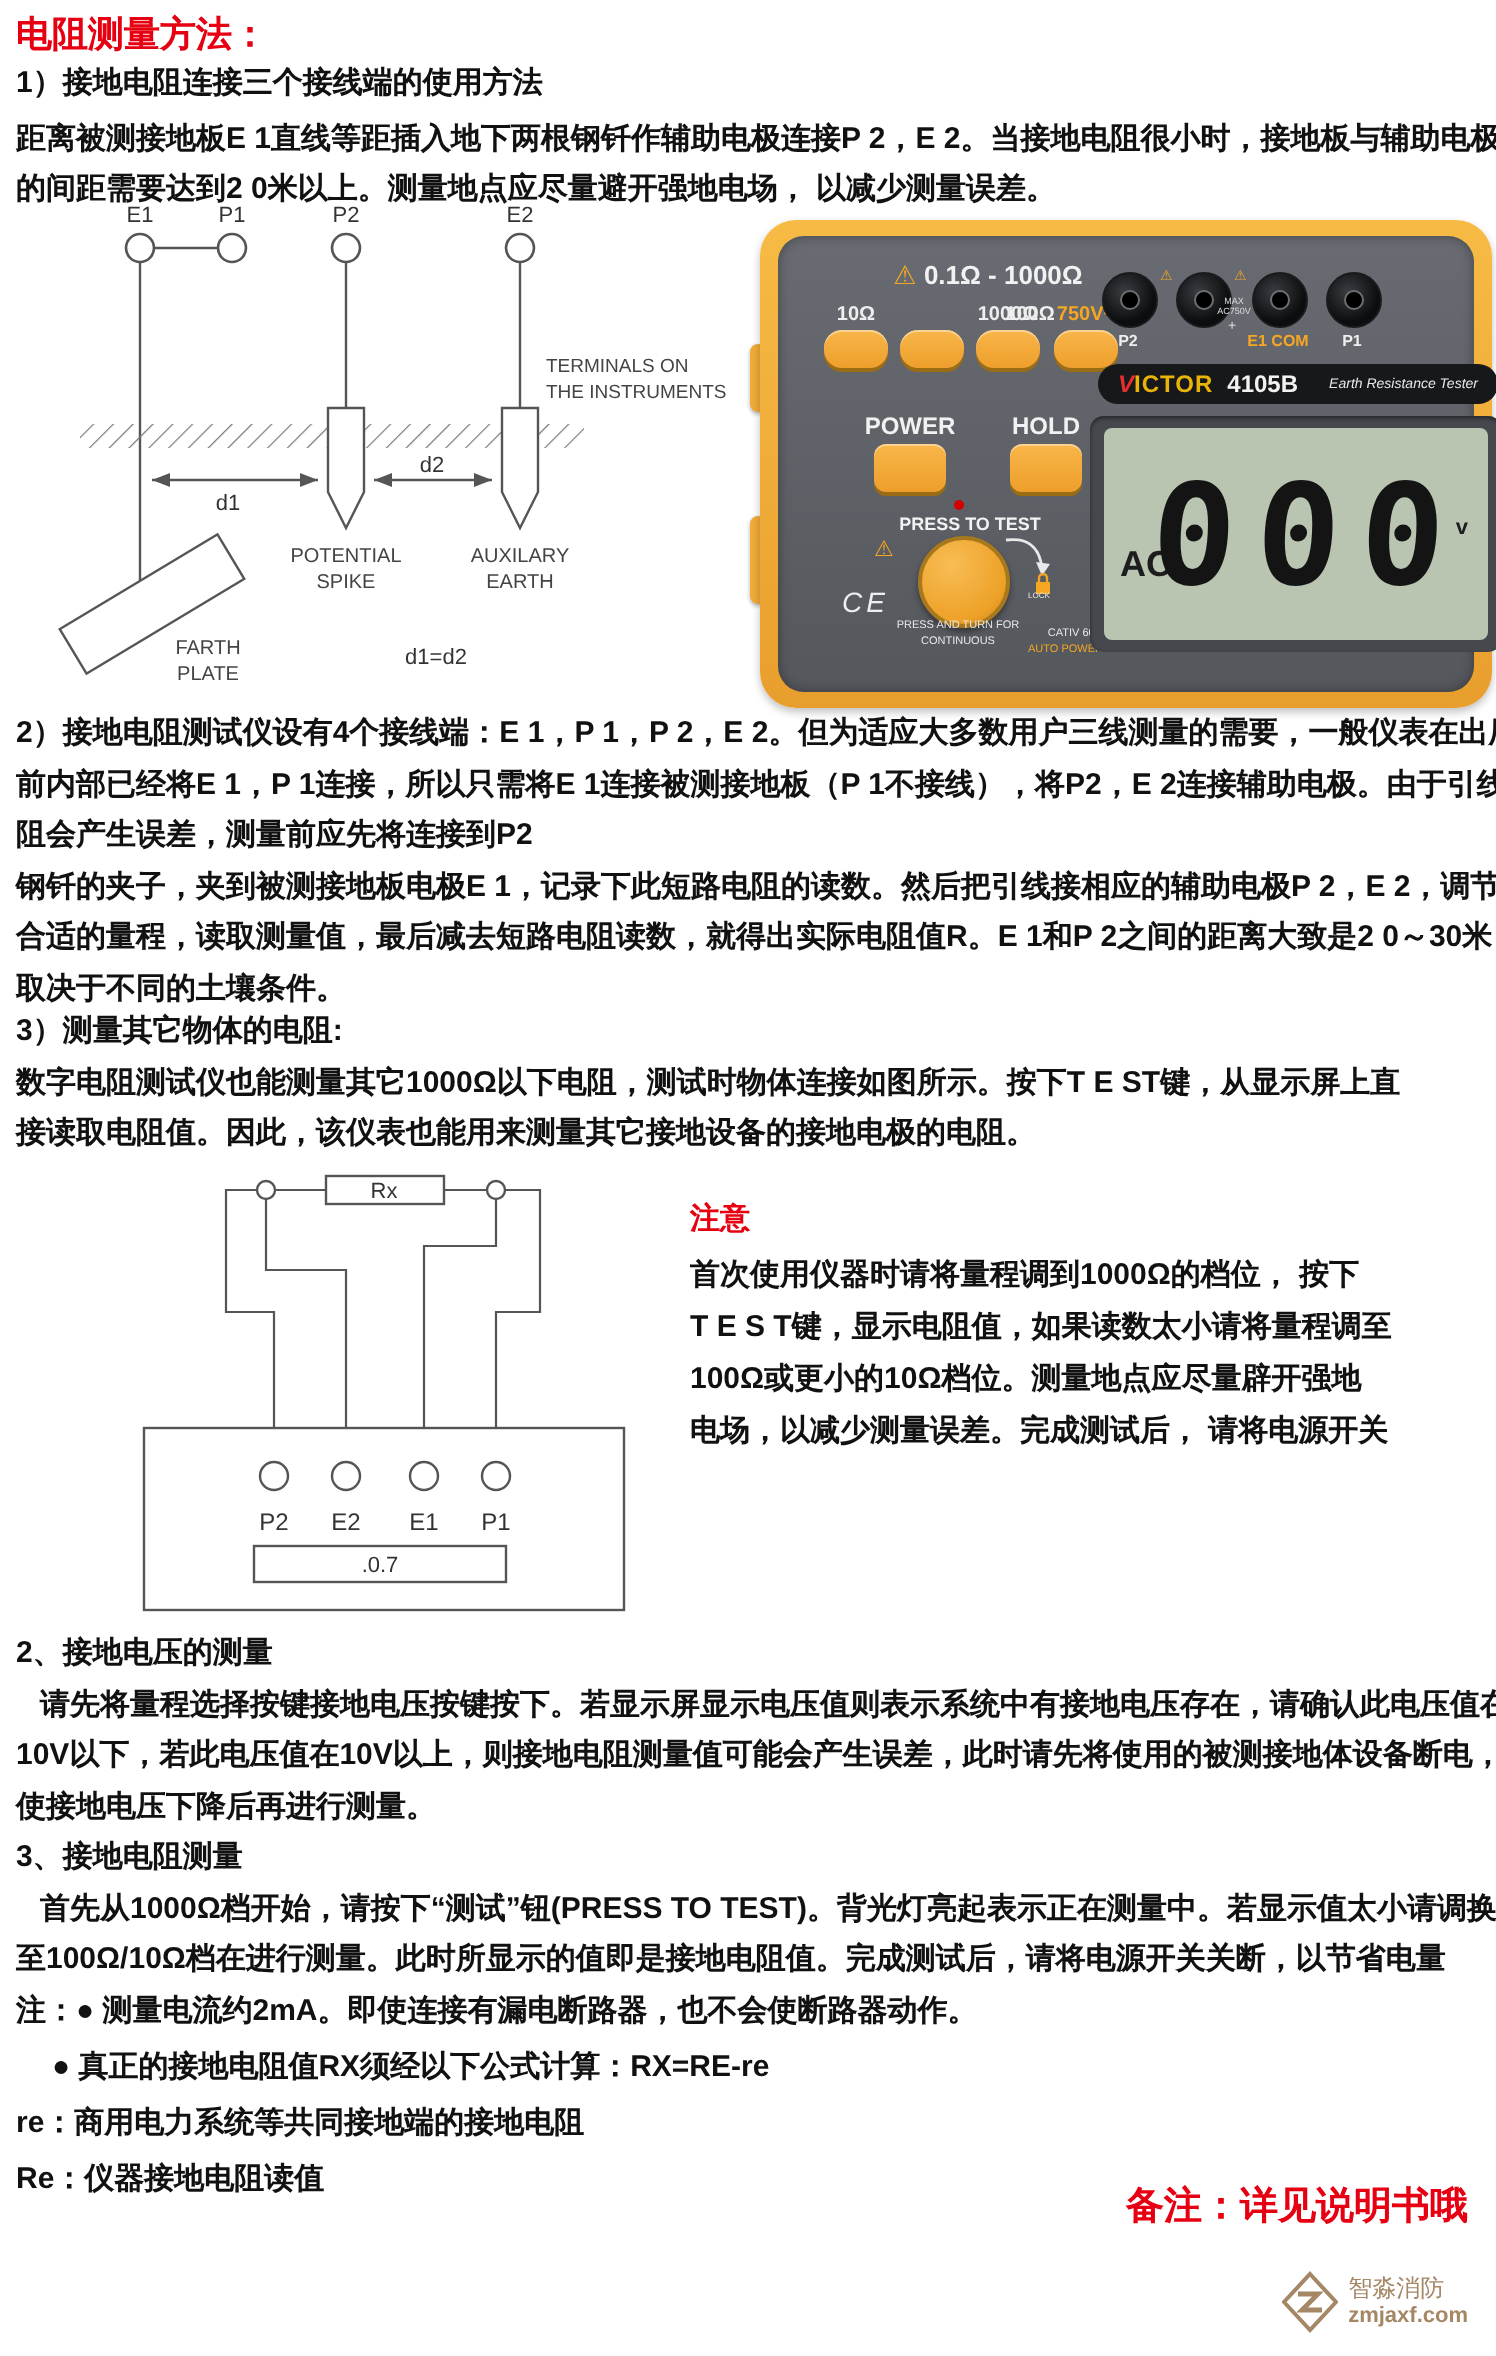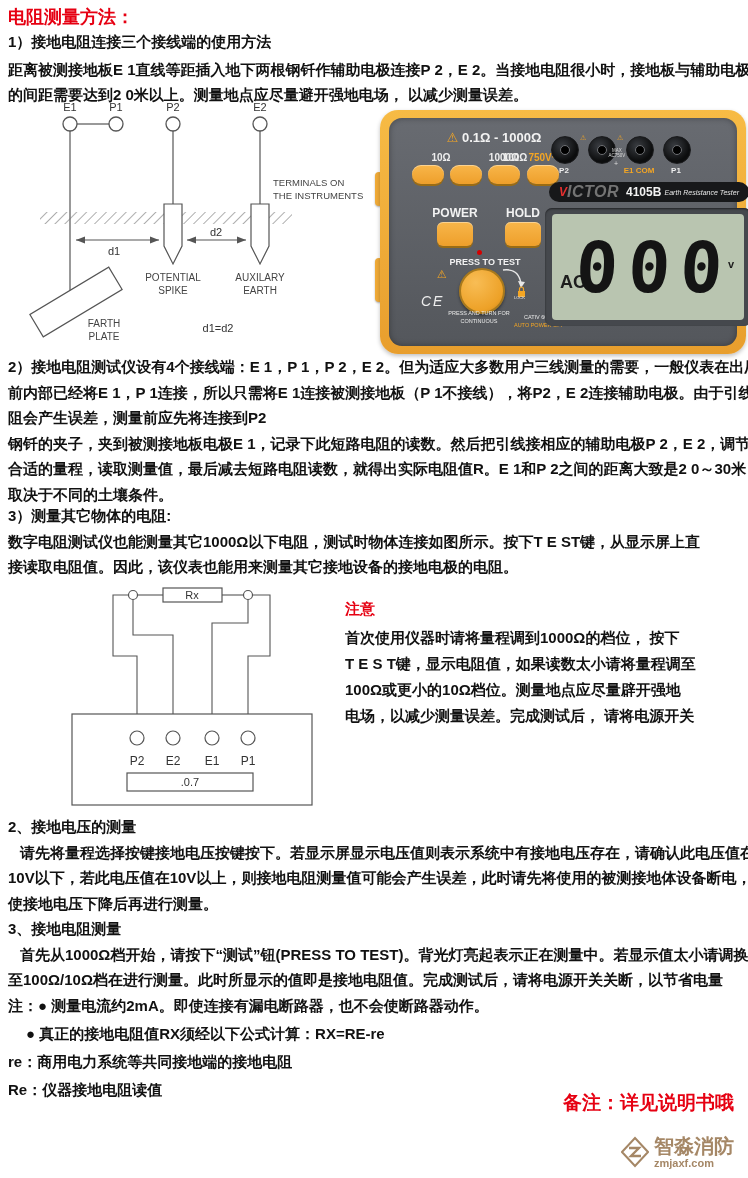--- a/index.html
+++ b/index.html
@@ -9,21 +9,21 @@
   .doc-title{left:8px;top:5px;font-size:18px;font-weight:bold;color:#e60012;}
   .body-line{font-size:15px;font-weight:600;line-height:25.5px;white-space:nowrap;color:#111;}
   .blk{position:absolute;left:8px;width:740px;}
   .indent1{padding-left:12px;}
   .indent2{padding-left:18px;}
   .notice-title{font-size:15px;font-weight:bold;color:#e60012;margin-bottom:6px;}
   .notice-line{font-size:15px;font-weight:600;line-height:26px;white-space:nowrap;color:#111;}
   .remark{right:14px;top:1090px;font-size:19px;font-weight:bold;color:#e60012;}
   .logo{right:14px;top:1135px;display:flex;align-items:center;gap:5px;color:#a58766;}
   .logo-texts{display:flex;flex-direction:column;line-height:1.1;}
-  .logo-name{font-size:20px;font-weight:bold;}
+  .logo-name{font-size:12px;font-weight:normal;}
   .logo-site{font-size:11px;font-weight:bold;}
 
   
   .device{left:380px;top:110px;width:366px;height:244px;}
   .dev-case{position:absolute;inset:0;background:linear-gradient(#f7bb45,#e89e2d);border-radius:18px;
             box-shadow:0 2px 4px rgba(0,0,0,.25);}
   .dev-tab{position:absolute;background:#f0ab38;border-radius:4px;box-shadow:0 1px 2px rgba(0,0,0,.3);}
   .dev-panel{position:absolute;left:9px;top:8px;right:9px;bottom:8px;border-radius:13px;
              background:linear-gradient(#686b71,#54575c);box-shadow:inset 0 0 6px rgba(0,0,0,.35);}
   .warn{color:#f5a623;font-weight:bold;}
@@ -47,21 +47,21 @@
   .jack::after{content:"";position:absolute;left:8px;top:8px;width:8px;height:8px;border-radius:50%;
                background:#000;border:1px solid #6d6f73;}
   .jack-label{position:absolute;top:48px;font-size:8px;font-weight:bold;color:#eee;text-align:center;white-space:nowrap;}
   .jack-label.orange{color:#f5a623;}
   .jack-warn{position:absolute;top:16px;font-size:7px;color:#f5a623;}
   .max-note{position:absolute;left:215px;top:30px;width:26px;font-size:4.5px;color:#ddd;text-align:center;line-height:1.2;}
   .plus-note{position:absolute;left:225px;top:42px;font-size:7px;color:#ddd;}
   .brand-bar{position:absolute;left:160px;top:64px;width:200px;height:20px;background:#17181a;border-radius:10px;
              display:flex;align-items:center;padding:0 10px;box-sizing:border-box;}
   .brand-v{color:#e63030;font-weight:bold;font-size:12px;font-style:italic;}
-  .brand-rest{color:#737373;font-weight:bold;font-size:16px;font-style:italic;letter-spacing:.5px;}
+  .brand-rest{color:#eab308;font-weight:bold;font-size:12px;letter-spacing:.5px;}
   .brand-model{color:#f2f2f2;font-weight:bold;font-size:12px;margin-left:7px;}
   .brand-sub{color:#e8e8e8;font-size:7px;font-style:italic;margin-left:auto;white-space:nowrap;}
   .lcd-bezel{position:absolute;left:156px;top:90px;width:206px;height:118px;background:#45484d;border-radius:7px;
              box-shadow:inset 0 1px 2px rgba(0,0,0,.5);}
   .lcd{position:absolute;left:7px;top:6px;right:7px;bottom:6px;background:#b9c5b0;border-radius:4px;overflow:hidden;}
   .lcd-ac{position:absolute;left:8px;top:58px;font-size:18px;font-weight:bold;color:#1d1d1d;}
   .lcd-val{position:absolute;left:24px;top:8px;width:150px;text-align:center;
            font-family:"DejaVu Sans Mono","Liberation Mono",monospace;font-size:70px;font-weight:bold;
            color:#141414;letter-spacing:10px;transform:skewX(-3deg);line-height:92px;}
   .lcd-unit{position:absolute;right:10px;top:44px;font-size:11px;font-weight:bold;color:#1d1d1d;}
@@ -124,21 +124,21 @@
   <div class="abs device">
     <div class="dev-tab" style="left:-5px;top:62px;width:8px;height:34px;"></div>
     <div class="dev-tab" style="left:-5px;top:148px;width:8px;height:44px;"></div>
     <div class="dev-tab" style="right:-5px;top:118px;width:8px;height:44px;"></div>
     <div class="dev-case"></div>
     <div class="dev-panel">
       <div class="dev-range-title">
         <span class="warn">⚠</span>
         <span>0.1Ω - 1000Ω</span>
       </div>
-      <div class="range-label" style="left:22px;margin-left:13px;">10Ω</div>
+      <div class="range-label" style="left:22px;">10Ω</div>
       <div class="range-label" style="left:72px;margin-left:37px;">100Ω</div>
       <div class="range-label" style="left:98px;">1000Ω</div>
       <div class="range-label orange" style="left:137px;">750V~</div>
       <div class="dev-btn" style="left:23px;top:47px;width:32px;height:19px;"></div>
       <div class="dev-btn" style="left:61px;top:47px;width:32px;height:19px;"></div>
       <div class="dev-btn" style="left:99px;top:47px;width:32px;height:19px;"></div>
       <div class="dev-btn" style="left:138px;top:47px;width:32px;height:19px;"></div>
       <div class="dev-label" style="left:42px;top:88px;width:48px;">POWER</div>
       <div class="dev-label" style="left:112px;top:88px;width:44px;">HOLD</div>
       <div class="dev-btn" style="left:48px;top:104px;width:36px;height:24px;border-radius:6px;"></div>

